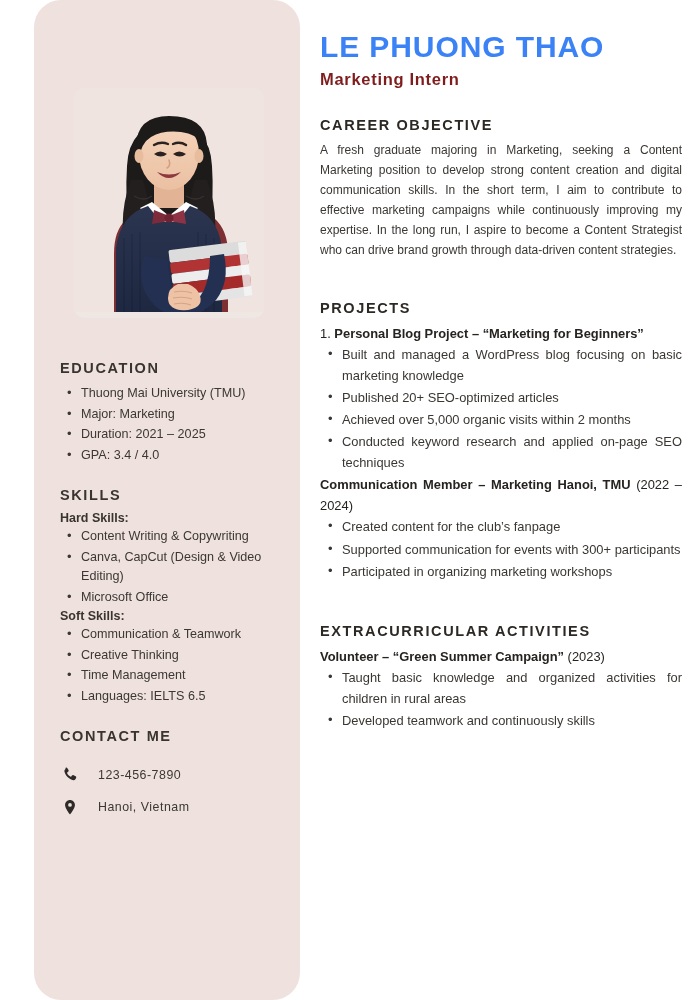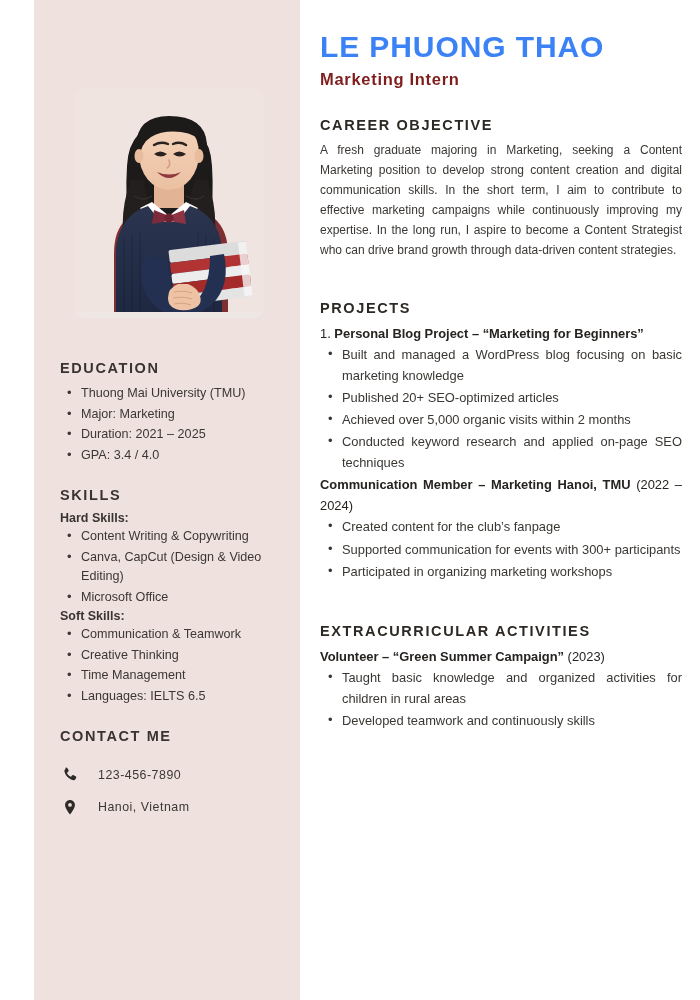--- a/index.html
+++ b/index.html
@@ -10,20 +10,21 @@
     color:#2f2b28;
     overflow:hidden;
   }
   .page { position:relative; width:700px; height:1000px; background:#ffffff; }
 
   
   .sidebar {
     position:absolute; left:34px; top:0; width:266px; height:1000px;
     background:#efe2de;
     padding:0 3px 0 0;
+    border-radius:27px;
   }
   .photo-wrap {
     position:absolute; left:40px; top:88px; width:190px; height:230px;
     border-radius:10px; overflow:hidden;
     background:#f0e4e0;
   }
   .photo-wrap svg { display:block; width:190px; height:230px; }
 
   .side-body { position:absolute; left:26px; top:360px; width:222px; }
 

